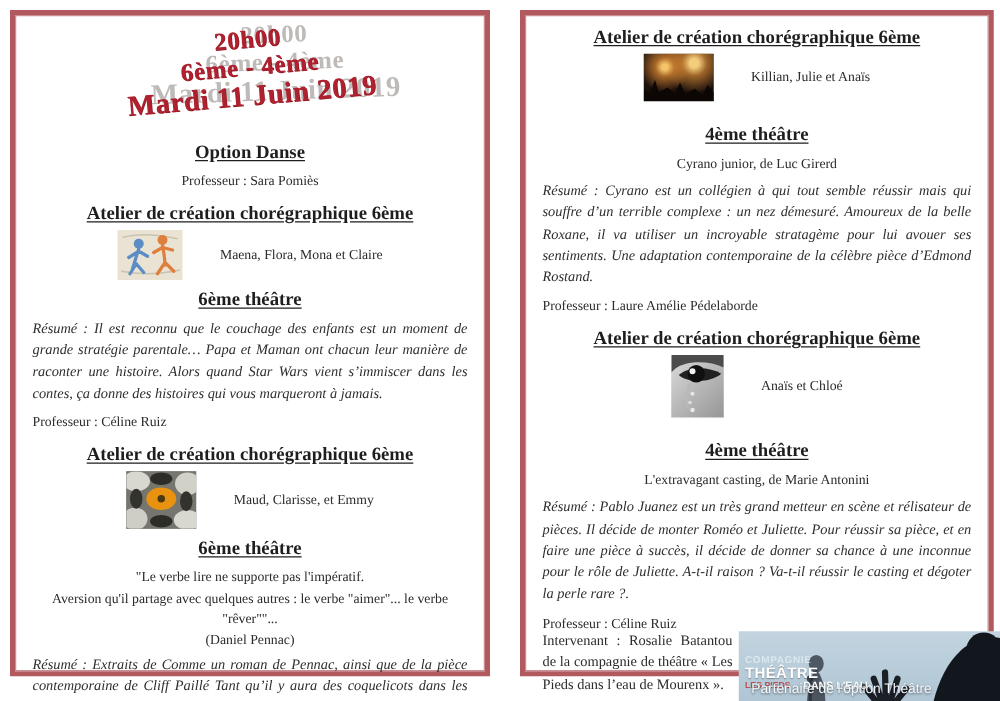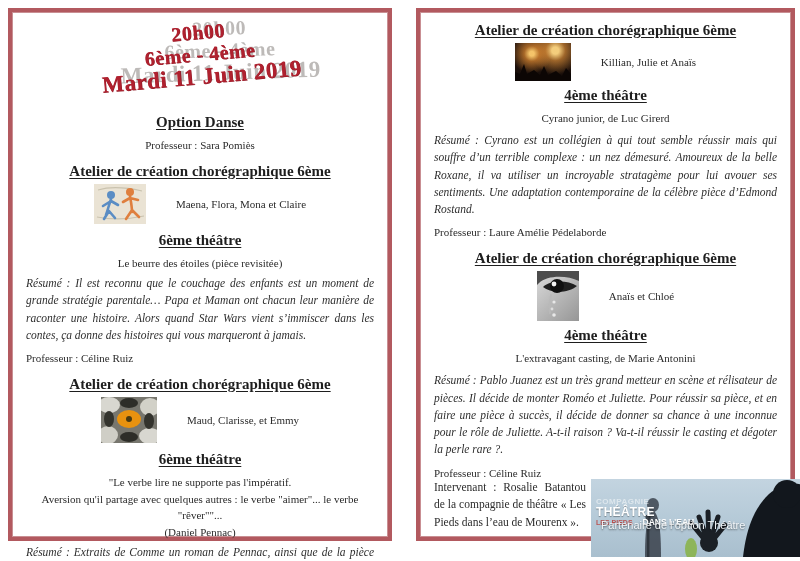--- a/index.html
+++ b/index.html
@@ -36,21 +36,21 @@
   .img-row .caption{font-size:11px;color:#2b2b2b;}
   .thumb{flex:none;display:block;overflow:hidden;}
   .resume{
     font-style:italic;text-align:justify;font-size:11.5px;line-height:1.5;
     margin:0;flex:none;color:#2e2e2e;
   }
   .plain-line{font-size:11px;flex:none;margin:0;}
   .quote-block{text-align:center;font-size:11px;line-height:1.5;flex:none;}
   
   .mt4{margin-top:4px;} .mt6{margin-top:6px;} .mt8{margin-top:8px;}
-  .mt10{margin-top:6px;text-align:center;} .mt12{margin-top:12px;}
+  .mt10{margin-top:19px;text-align:center;} .mt12{margin-top:12px;}
   
   .thumb-dancers{width:52px;height:40px;background:#eae3d4;}
   .thumb-flower{width:56px;height:46px;background:#6d6d66;}
   .thumb-concert{
     width:56px;height:38px;position:relative;
     background:
       radial-gradient(circle at 30% 28%, rgba(255,205,110,.95) 0 5%, rgba(236,146,52,.65) 16%, rgba(60,30,15,0) 42%),
       radial-gradient(circle at 72% 20%, rgba(255,215,130,.95) 0 7%, rgba(240,155,60,.6) 20%, rgba(60,30,15,0) 48%),
       linear-gradient(#2a1a12,#140b08);
   }
@@ -112,21 +112,20 @@
           <circle cx="17" cy="11" r="4" fill="#5b8dc4"></circle>
           <path d="M17,15 C15,21 14,25 12,31 M17,17 L9,22 M17,17 L24,21 M15,27 L10,35 M15,27 L21,34" stroke="#5b8dc4" stroke-width="2.6" fill="none" stroke-linecap="round"></path>
           <circle cx="36" cy="8" r="4" fill="#df7f3e"></circle>
           <path d="M36,12 C37,18 38,23 38,28 M36,14 L29,18 M36,14 L44,16 M38,26 L32,35 M38,26 L45,33" stroke="#df7f3e" stroke-width="2.6" fill="none" stroke-linecap="round"></path>
         </svg>
       </div>
       <span class="caption">Maena, Flora, Mona et Claire</span>
     </div>
 
     <div class="h-underline mt8">6ème théâtre</div>
-    <p class="center-line mt8 plain-line" style="text-align:center">Le beurre des étoiles (pièce revisitée)</p>
 
     <p class="resume mt6">Résumé : Il est reconnu que le couchage des enfants est un moment de grande stratégie parentale… Papa et Maman ont chacun leur manière de raconter une histoire. Alors quand Star Wars vient s’immiscer dans les contes, ça donne des histoires qui vous marqueront à jamais.</p>
     <p class="plain-line mt8">Professeur : Céline Ruiz</p>
 
     <div class="h-underline mt12">Atelier de création chorégraphique 6ème</div>
     <div class="img-row mt4">
       <div class="thumb thumb-flower">
         <svg width="56" height="46" viewBox="0 0 56 46">
           <rect x="0" y="0" width="56" height="46" fill="#77766e"></rect>
           <ellipse cx="8" cy="8" rx="11" ry="8" fill="#d8d7d0"></ellipse>

